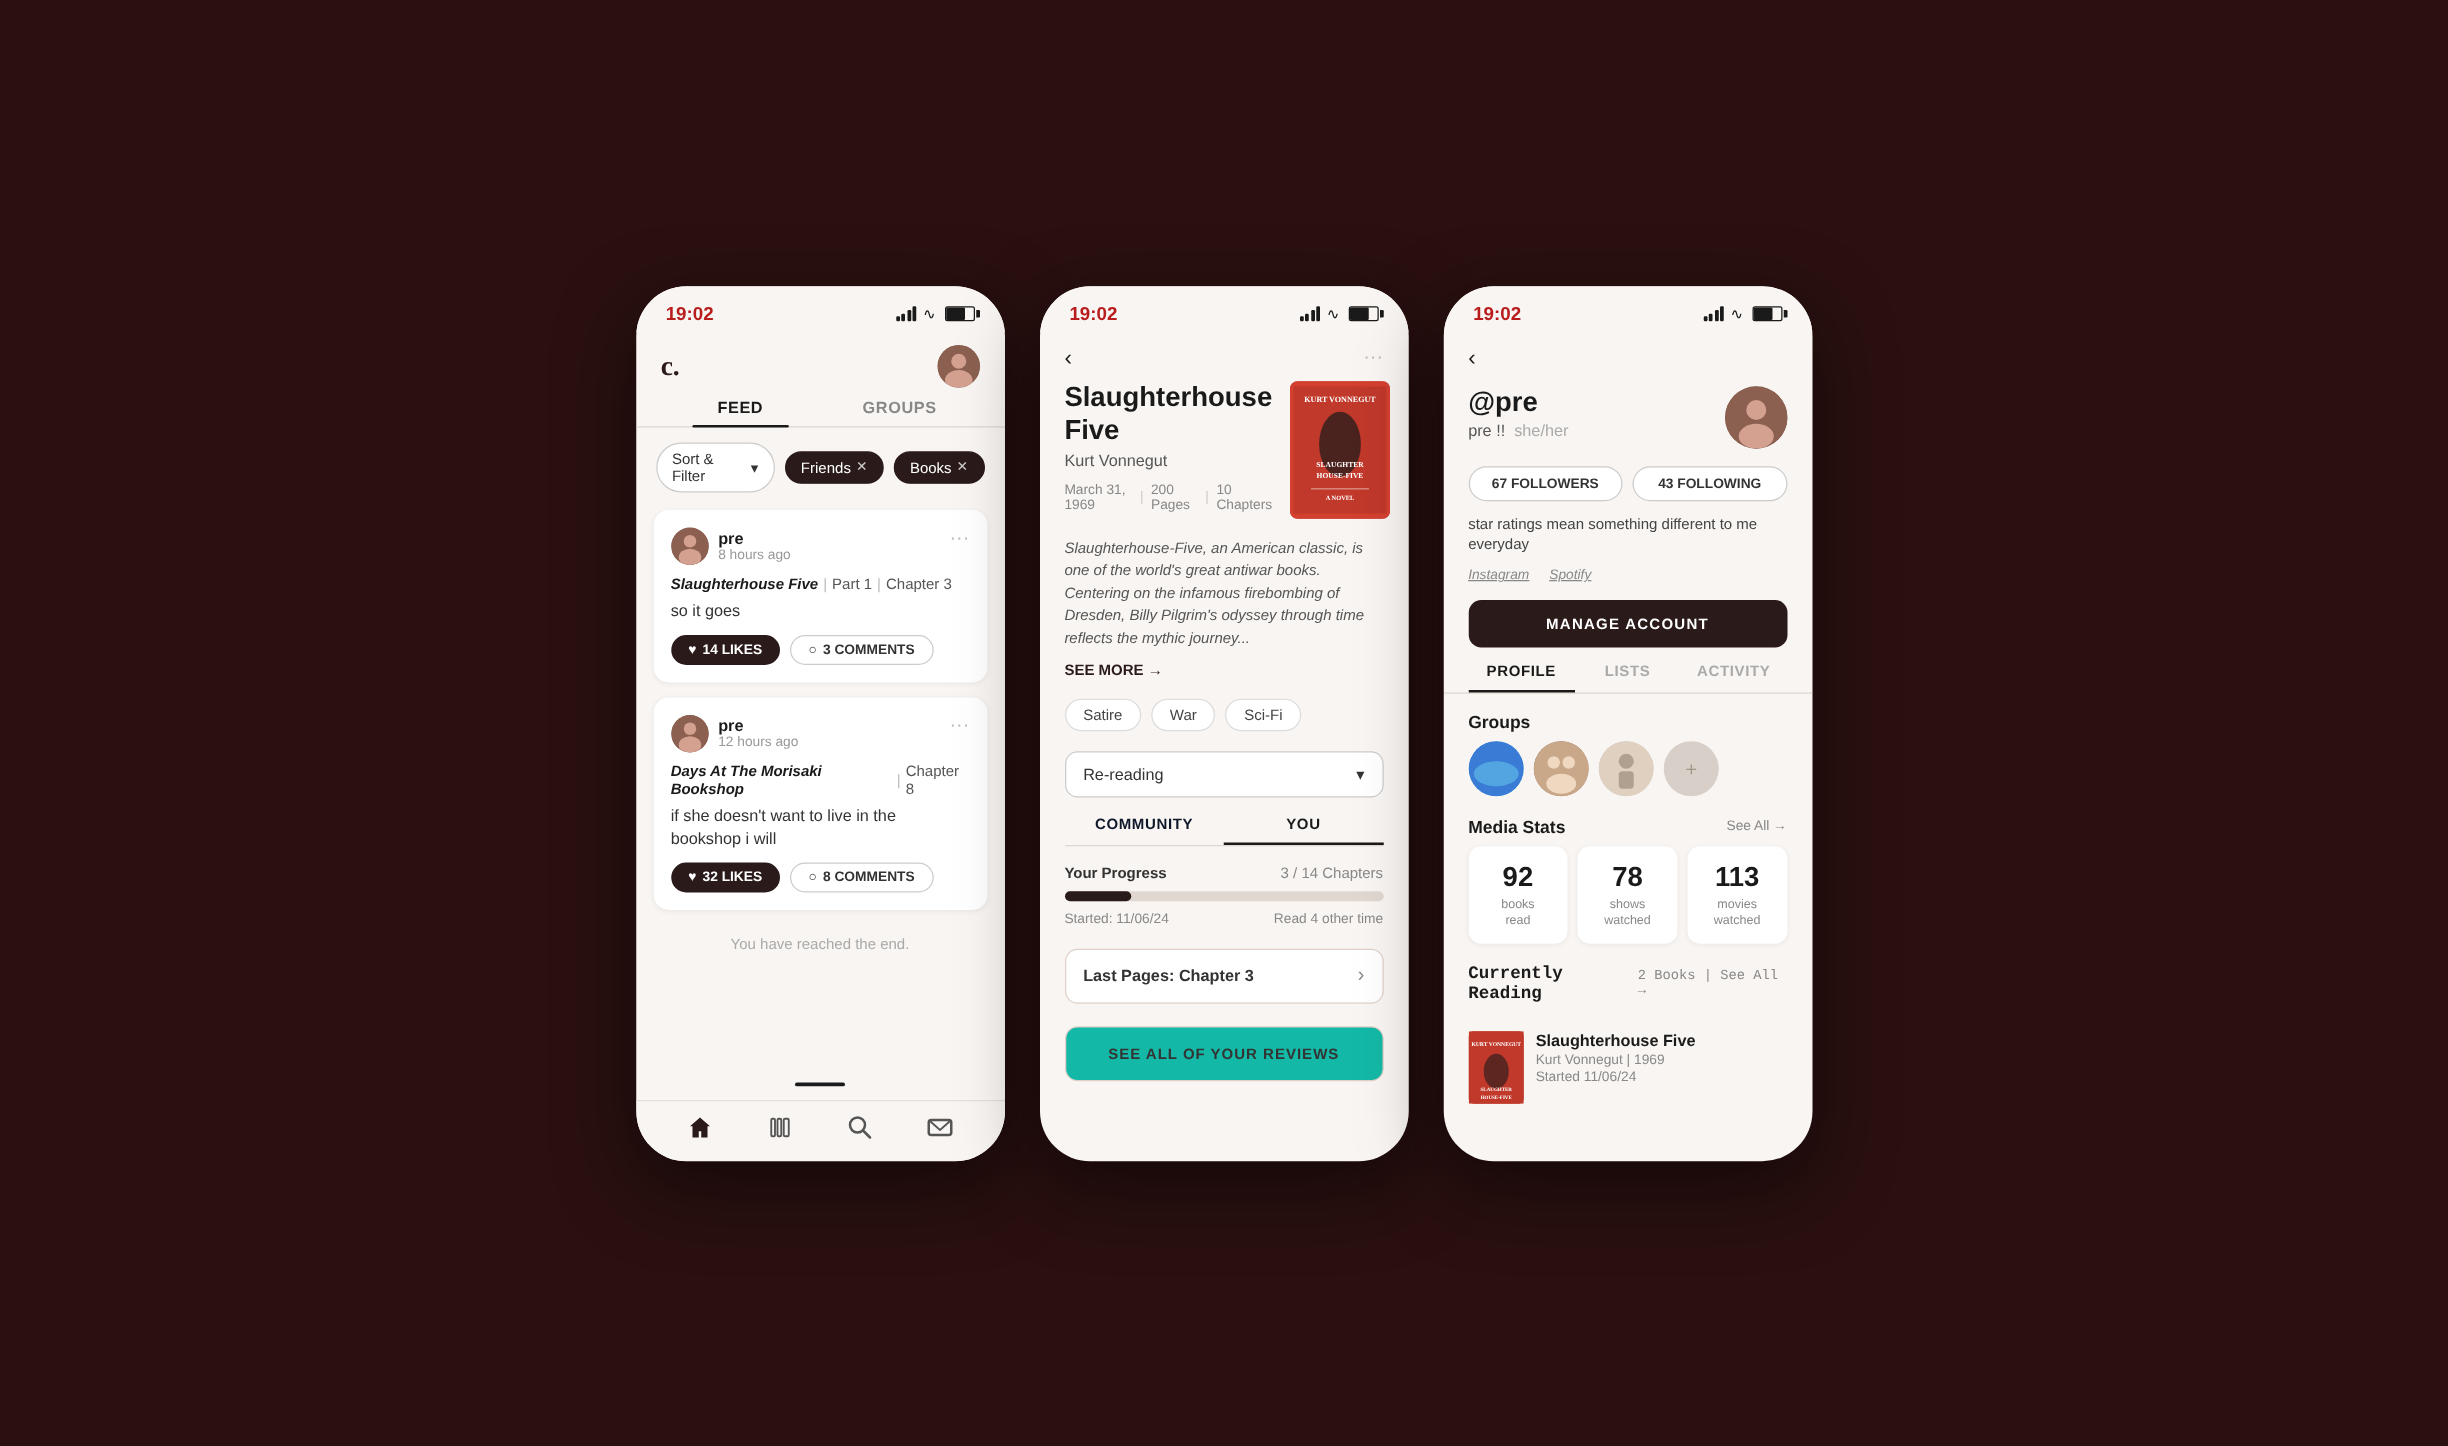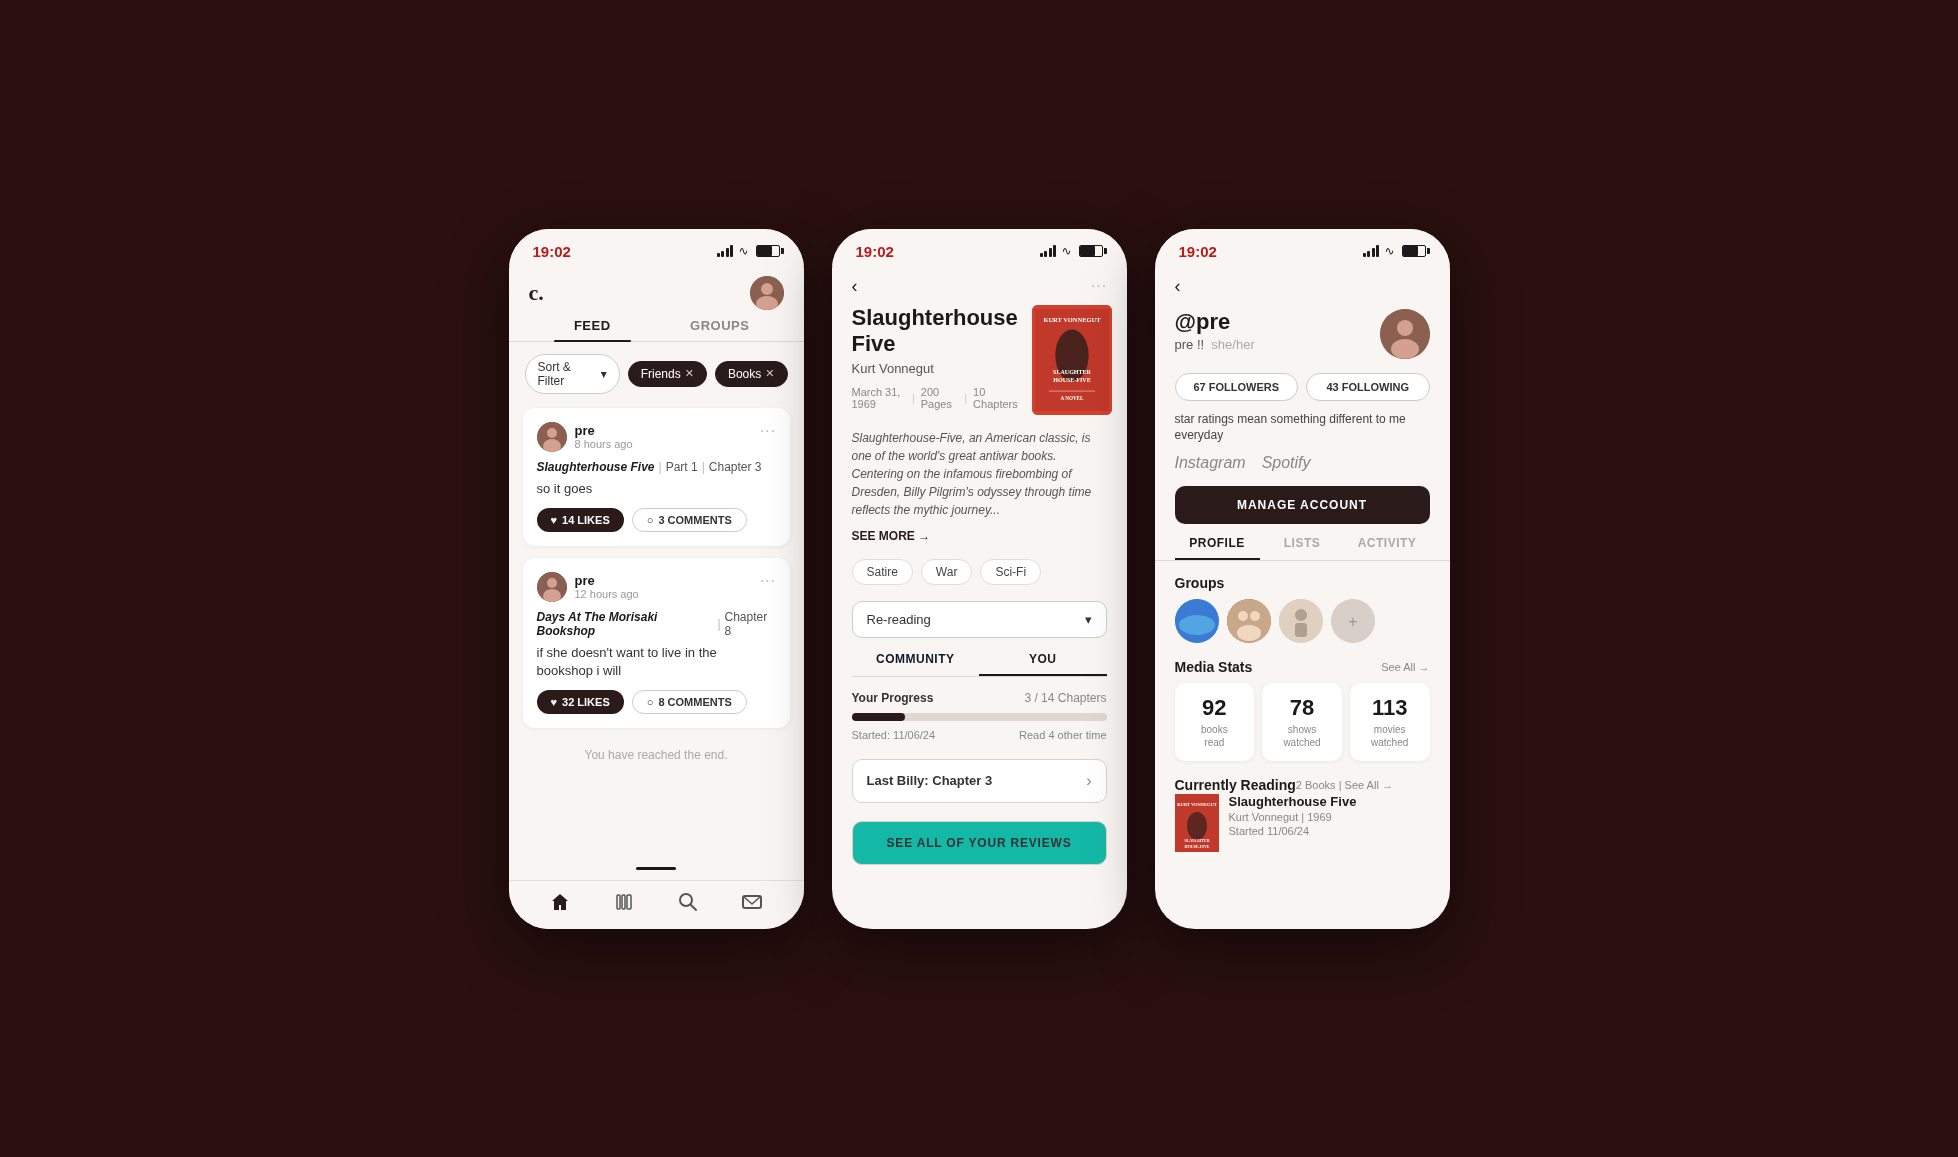--- a/index.html
+++ b/index.html
@@ -498,24 +498,25 @@
       color: #444;
       padding: 0 20px 6px;
       line-height: 1.4;
     }
     .profile-links {
       display: flex;
       gap: 16px;
       padding: 4px 20px 10px;
     }
     .profile-link {
-      font-size: 16px;
+      font-size: 11px;
       color: #888;
       font-style: italic;
       cursor: pointer;
+      text-decoration: underline;
     }
     .manage-btn {
       background: #2a1a1a;
       color: white;
       border: none;
       border-radius: 10px;
       padding: 12px;
       text-align: center;
       font-size: 12px;
       font-weight: 700;
@@ -589,21 +590,22 @@
       box-shadow: 0 1px 4px rgba(0,0,0,0.06);
     }
     .stat-number { font-size: 22px; font-weight: 800; color: #1a1a1a; }
     .stat-label { font-size: 10px; color: #888; margin-top: 2px; line-height: 1.3; }
     .currently-reading-section {
       padding: 4px 20px;
     }
     .cr-header {
       display: flex;
       align-items: center;
-      margin-bottom: 1px;
+      margin-bottom: 22px;
+      font-family: Liberation Mono, monospace;
     }
     .cr-title { font-size: 14px; font-weight: 700; color: #1a1a1a; }
     .cr-link { font-size: 11px; color: #888; cursor: pointer; }
     .cr-book {
       display: flex;
       gap: 10px;
       align-items: flex-start;
     }
     .cr-cover {
       width: 44px;
@@ -861,21 +863,21 @@
         <div class="progress-bar-bg">
           <div class="progress-bar-fill" style="width:21%"></div>
         </div>
         <div class="progress-meta">
           <span>Started: 11/06/24</span>
           <span>Read 4 other time</span>
         </div>
       </div>
       <div class="last-read-row">
         <span class="last-read-label">
-          <span>Last Billy:</span> <span>Chapter 3</span>
+          <span>Last Pages:</span> <span>Chapter 3</span>
         </span>
         <span class="last-read-chev">›</span>
       </div>
       <div class="see-all-reviews">SEE ALL OF YOUR REVIEWS</div>
     </div>
   </div>
 
   <div class="phone">
     <div class="status-bar">
       <span class="status-time">19:02</span>

